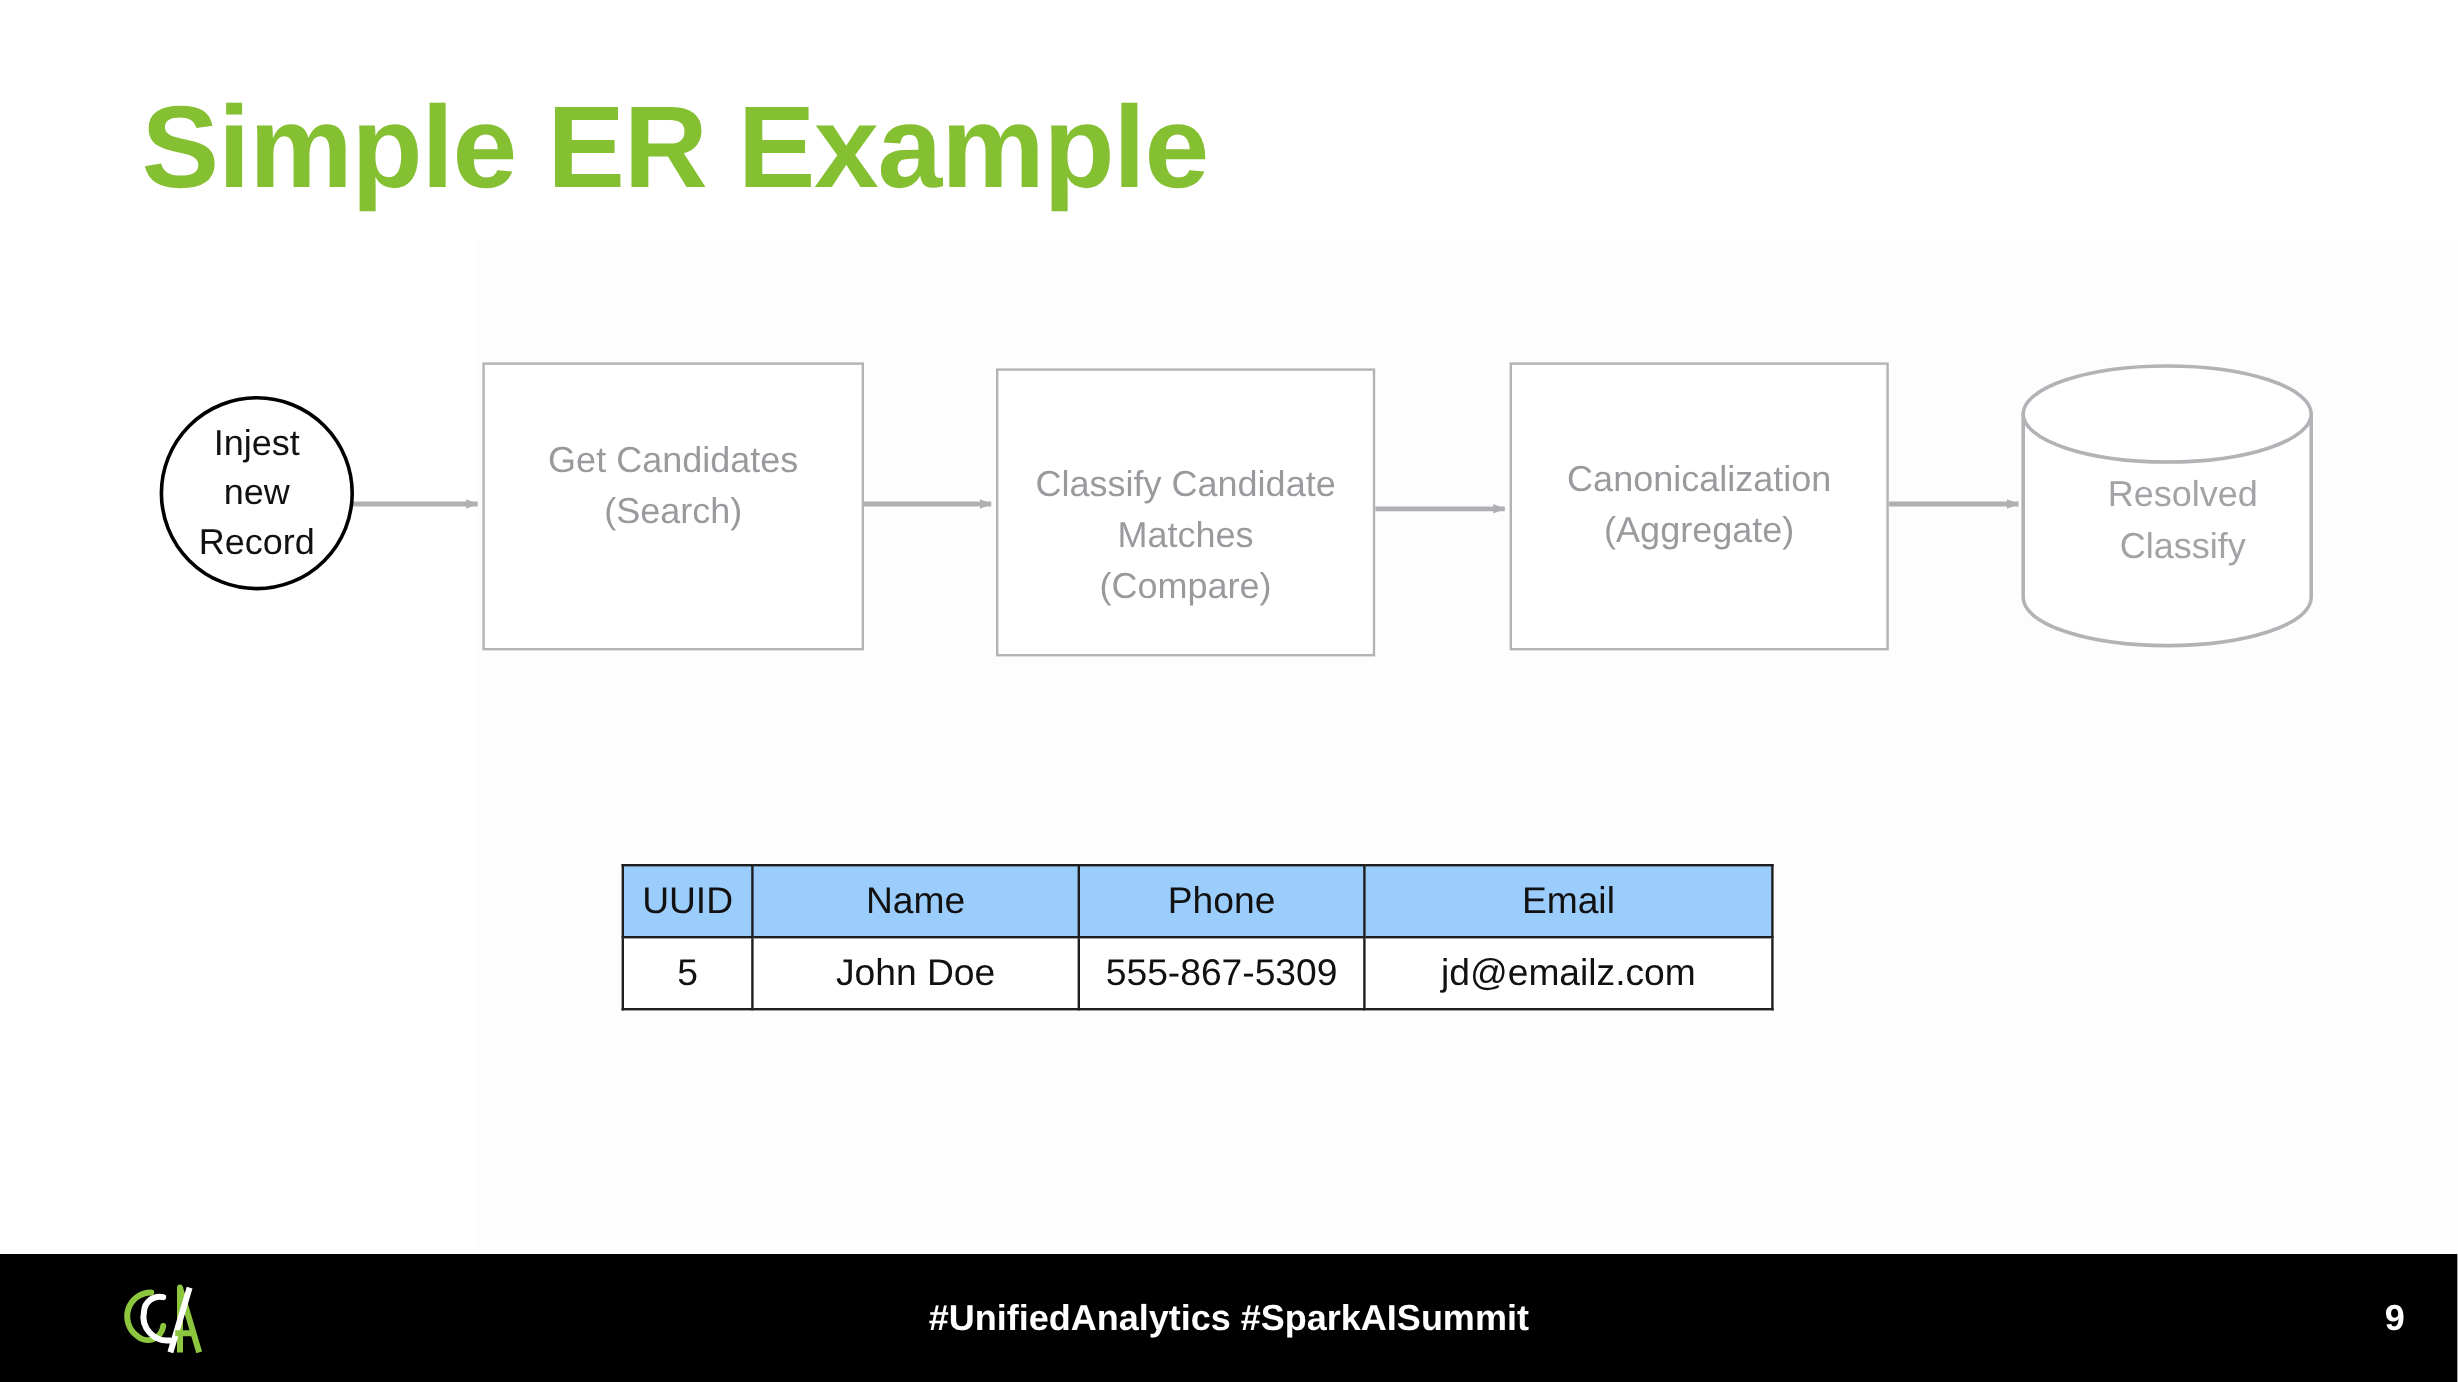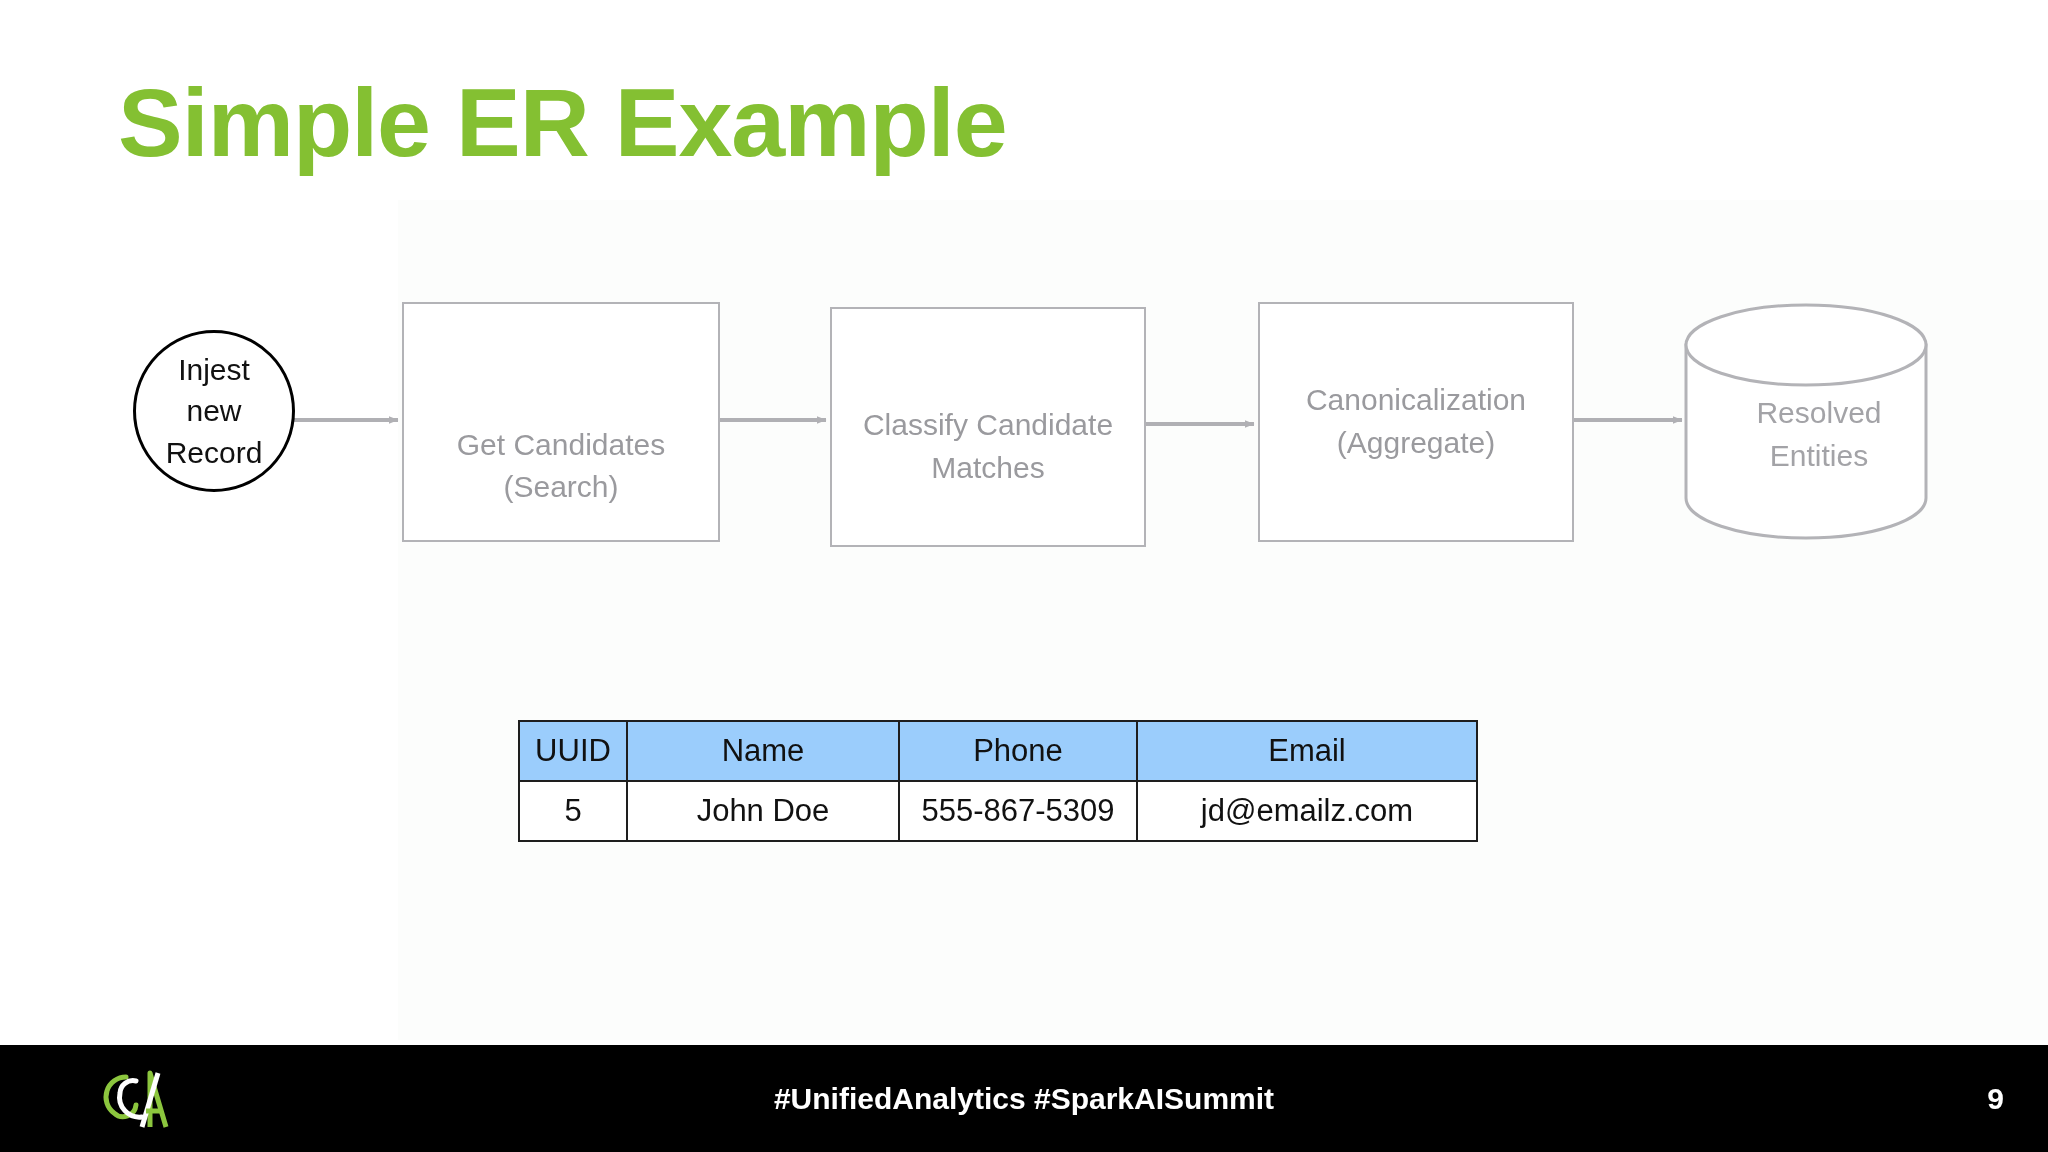--- a/index.html
+++ b/index.html
@@ -217,47 +217,48 @@
   <div class="start-circle" style="left:133px; top:330px; width:162px; height:162px;"></div>
   <div class="node-label circle-label" style="left:133px; top:330px; width:162px; height:162px;">
     <div>
       <div>Injest</div>
       <div>new</div>
       <div>Record</div>
     </div>
   </div>
 
   <div class="proc-box" style="left:402px; top:302px; width:318px; height:240px;"></div>
-  <div class="node-label proc-label" style="left:402px; top:302px; width:318px; height:207px;align-items:flex-end;">
+  <div class="node-label proc-label" style="left:402px; top:302px; width:318px; height:207px;">
     <div>
       <div>Get Candidates</div>
       <div>(Search)</div>
     </div>
   </div>
 
   <div class="proc-box" style="left:830px; top:307px; width:316px; height:240px;"></div>
   <div class="node-label proc-label" style="left:830px; top:307px; width:316px; height:240px;margin-top:20px;">
     <div>
       <div>Classify Candidate</div>
       <div>Matches</div>
+      <div>(Compare)</div>
     </div>
   </div>
 
   <div class="proc-box" style="left:1258px; top:302px; width:316px; height:240px;"></div>
   <div class="node-label proc-label" style="left:1258px; top:302px; width:316px; height:240px;">
     <div>
       <div>Canonicalization</div>
       <div>(Aggregate)</div>
     </div>
   </div>
 
   <div class="node-label cyl-label" style="left:1686px; top:360px; width:240px; height:150px;margin-left:13px;">
     <div>
       <div>Resolved</div>
-      <div>Entities</div>
+      <div>Classify</div>
     </div>
   </div>
 
   <table id="record-table">
     <thead>
       <tr>
         <th class="col-uuid">UUID</th>
         <th class="col-name">Name</th>
         <th class="col-phone">Phone</th>
         <th class="col-email">Email</th>

